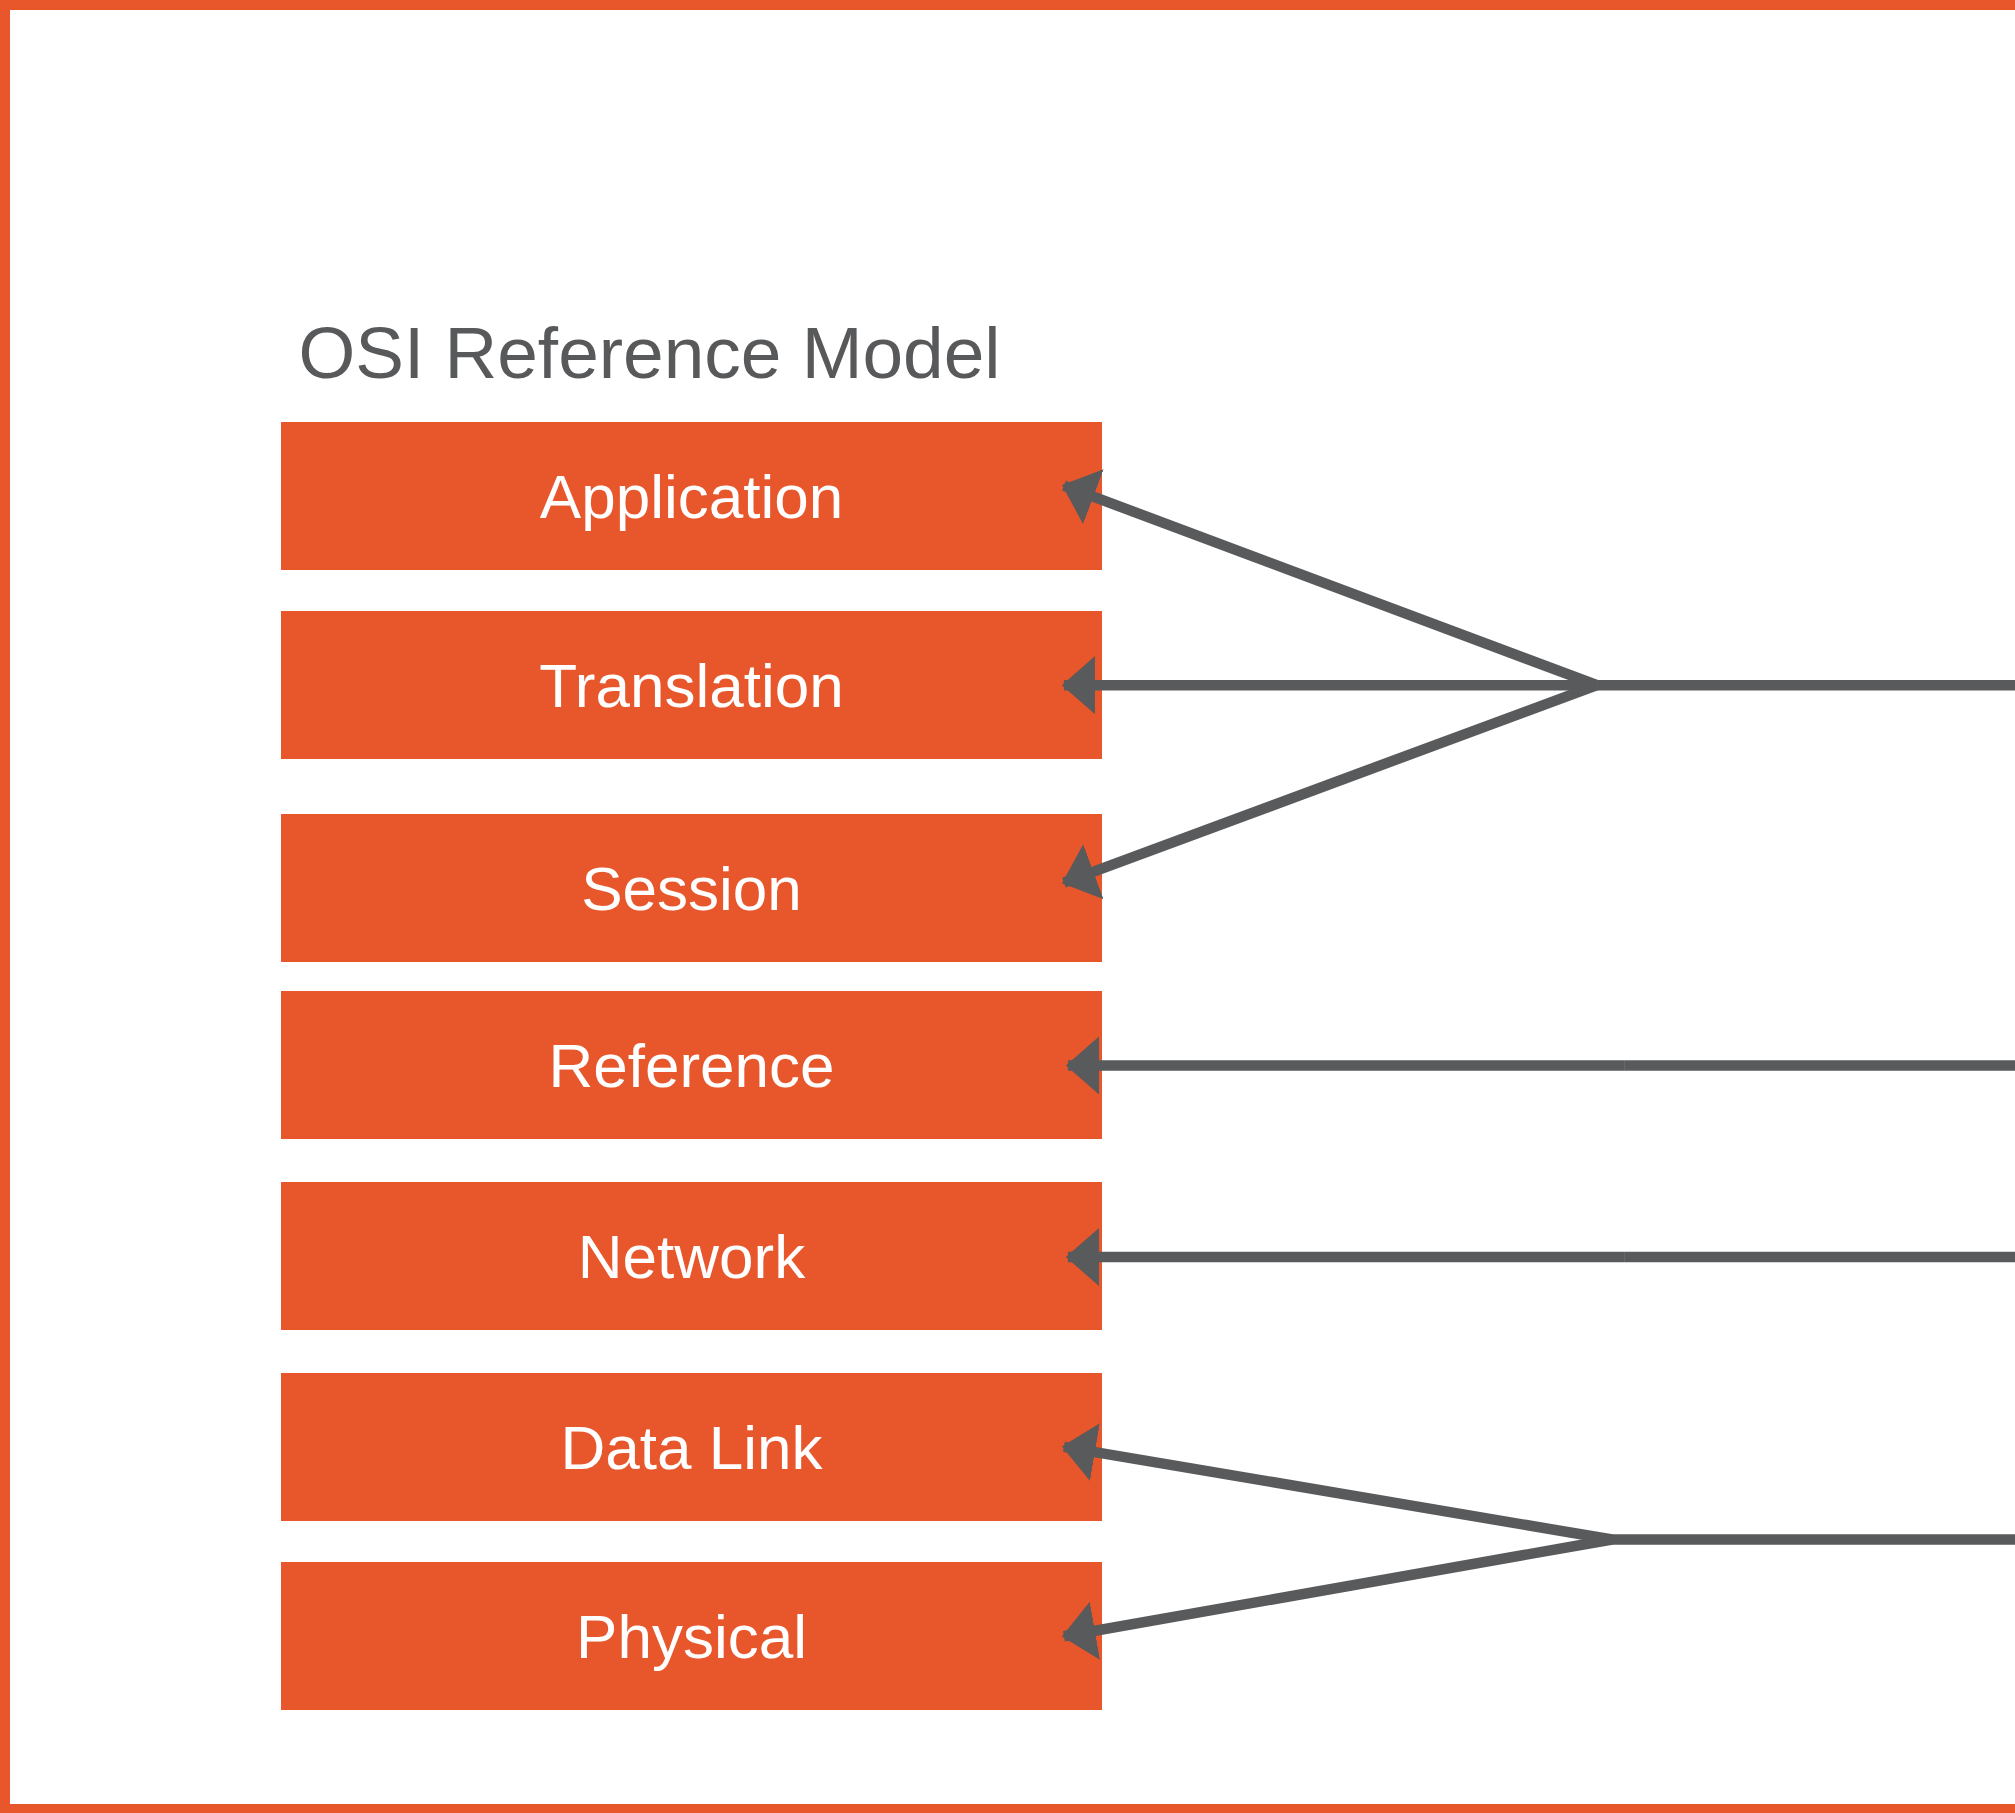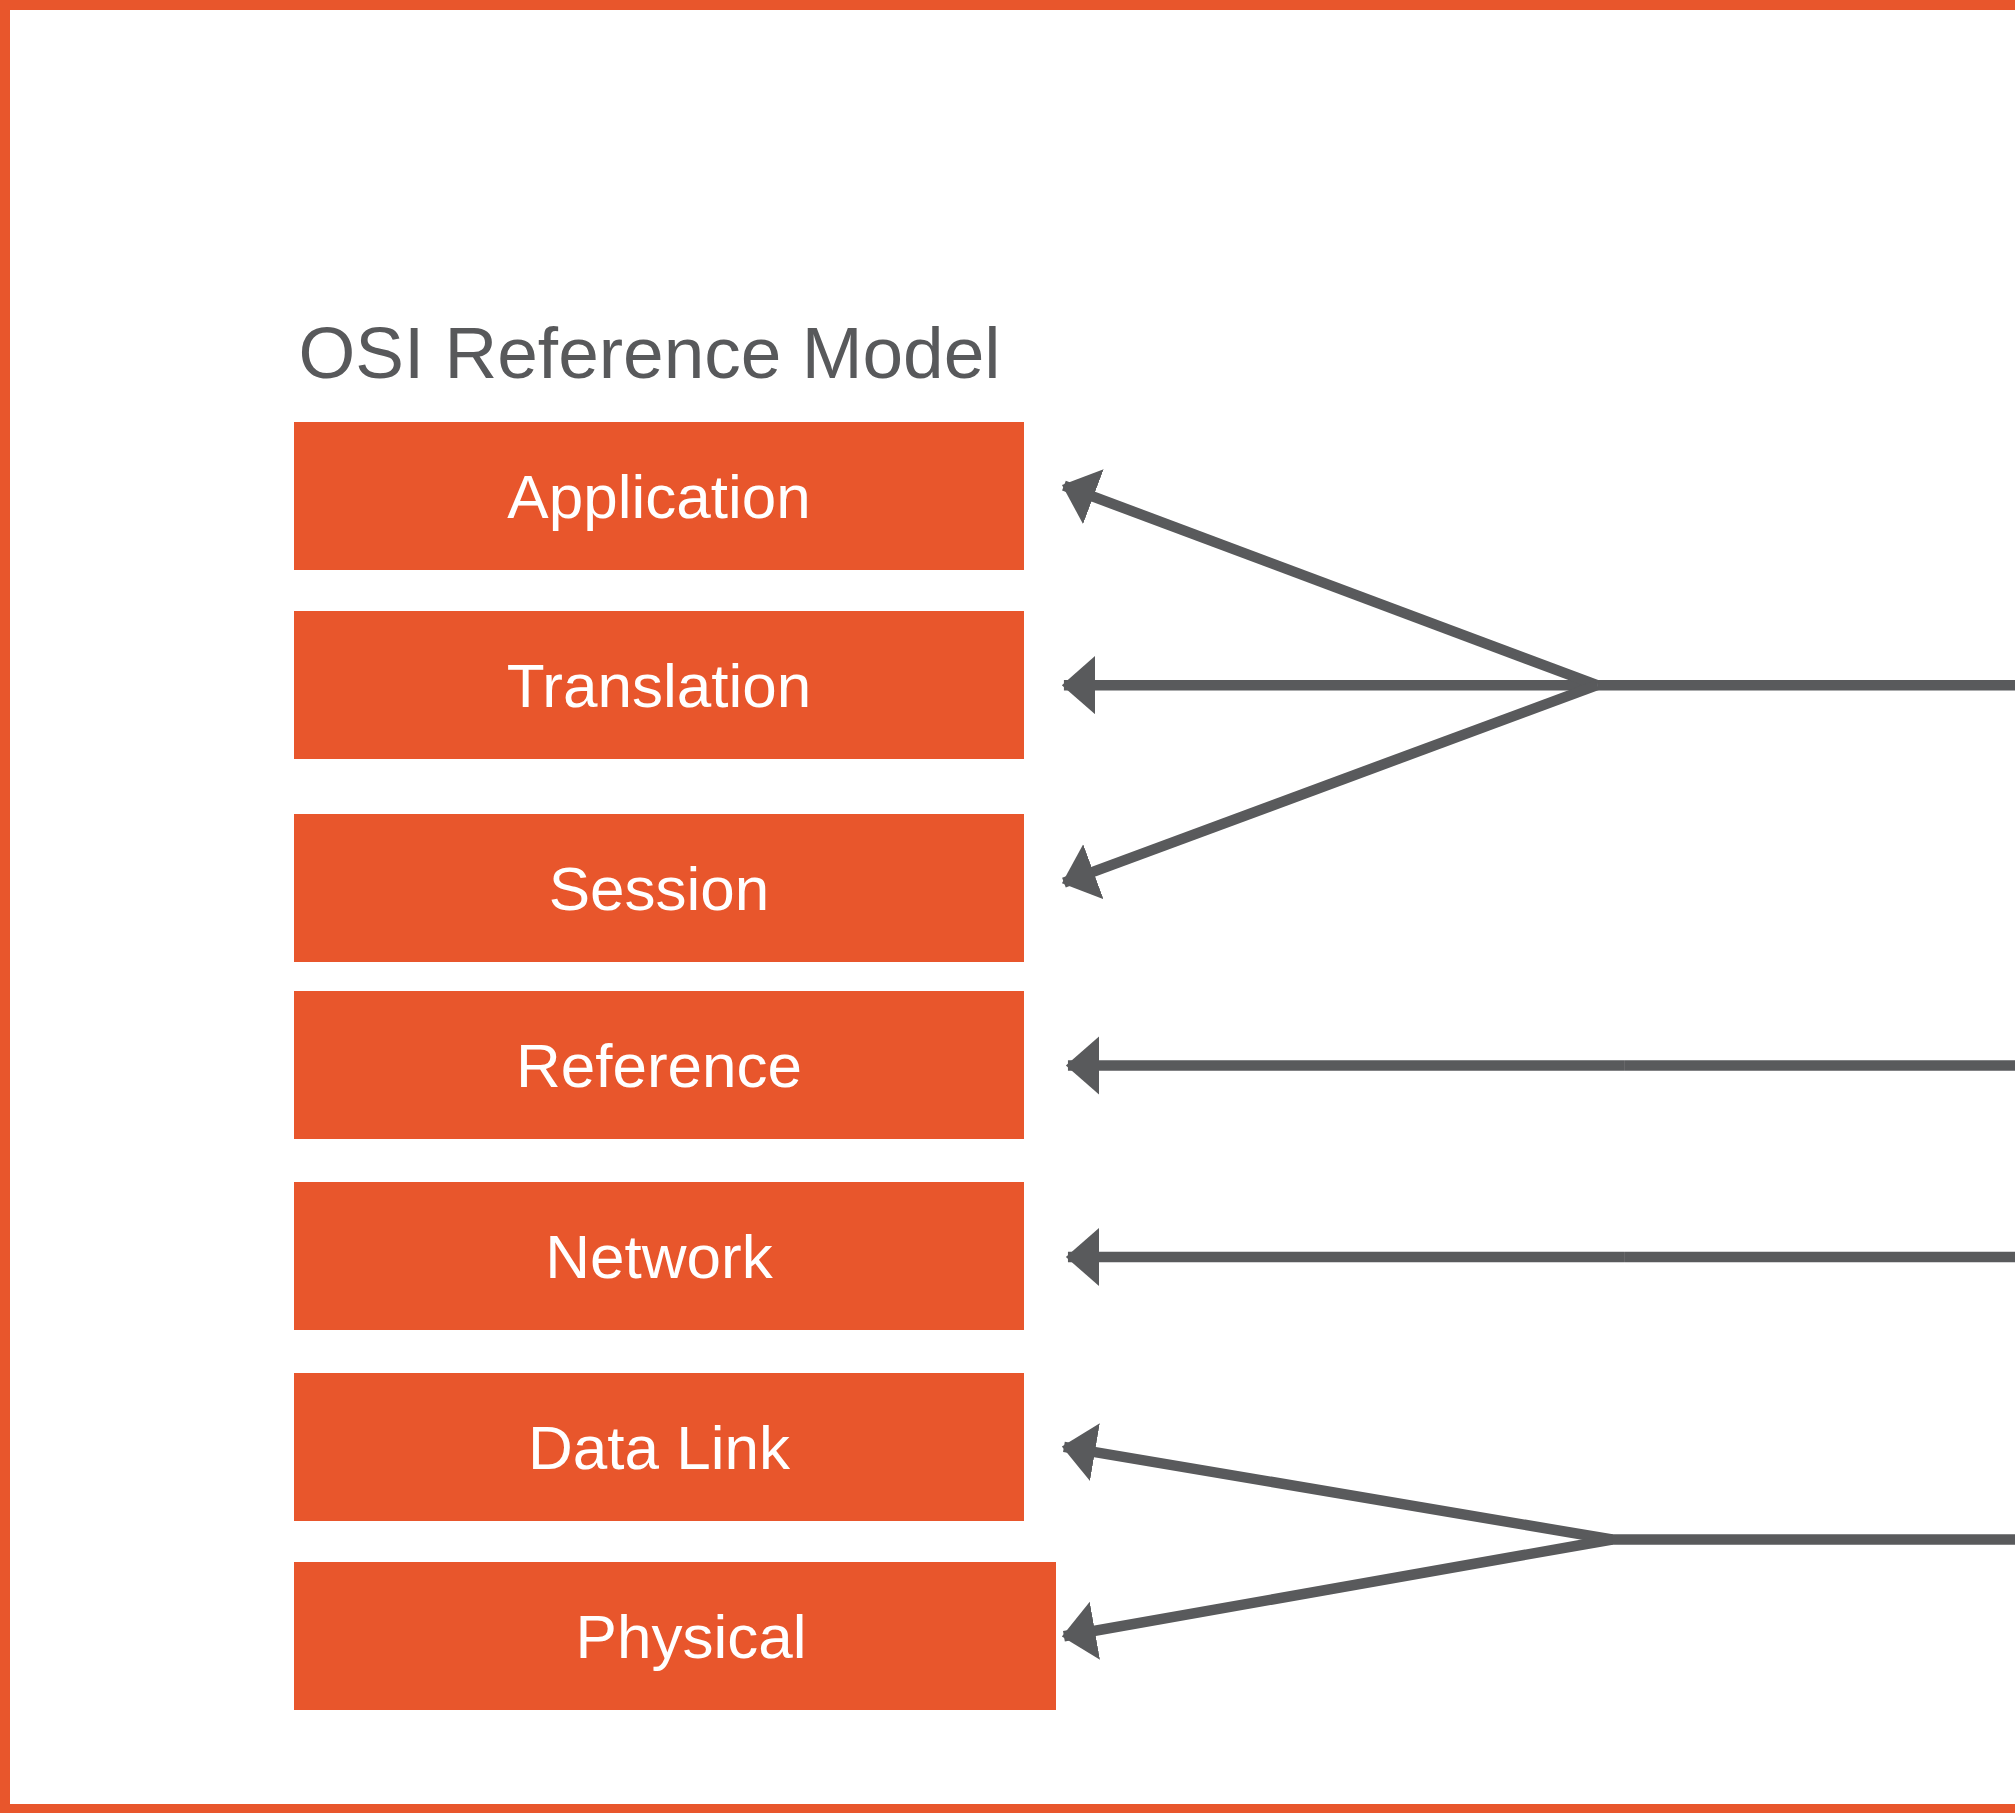--- a/index.html
+++ b/index.html
@@ -39,29 +39,29 @@
   .layer-box {
     position: absolute;
     background: #E8562C;
     color: #ffffff;
     display: flex;
     align-items: center;
     justify-content: center;
     font-size: 62px;
     font-weight: 400;
   }
-  .lcol { left: 294px;  width: 730px; }
+  .lcol { left: 281px;  width: 821px; }
 
   .l0 { top: 422px; height: 148px; }
   .l1 { top: 611px; height: 148px; }
   .l2 { top: 802px; height: 148px; margin-top: 12px; }
   .l3 { top: 991px; height: 148px; }
   .l4 { top: 1182px; height: 148px; }
   .l5 { top: 1373px; height: 148px; }
-  .l6 { top: 1562px; height: 148px; padding-left: 32px; }
+  .l6 { top: 1562px; height: 148px; }
 
   
   .arrows {
     position: absolute;
     inset: 0;
     width: 3224px;
     height: 1814px;
   }
   .arrow-line {
     stroke: #595A5C;

